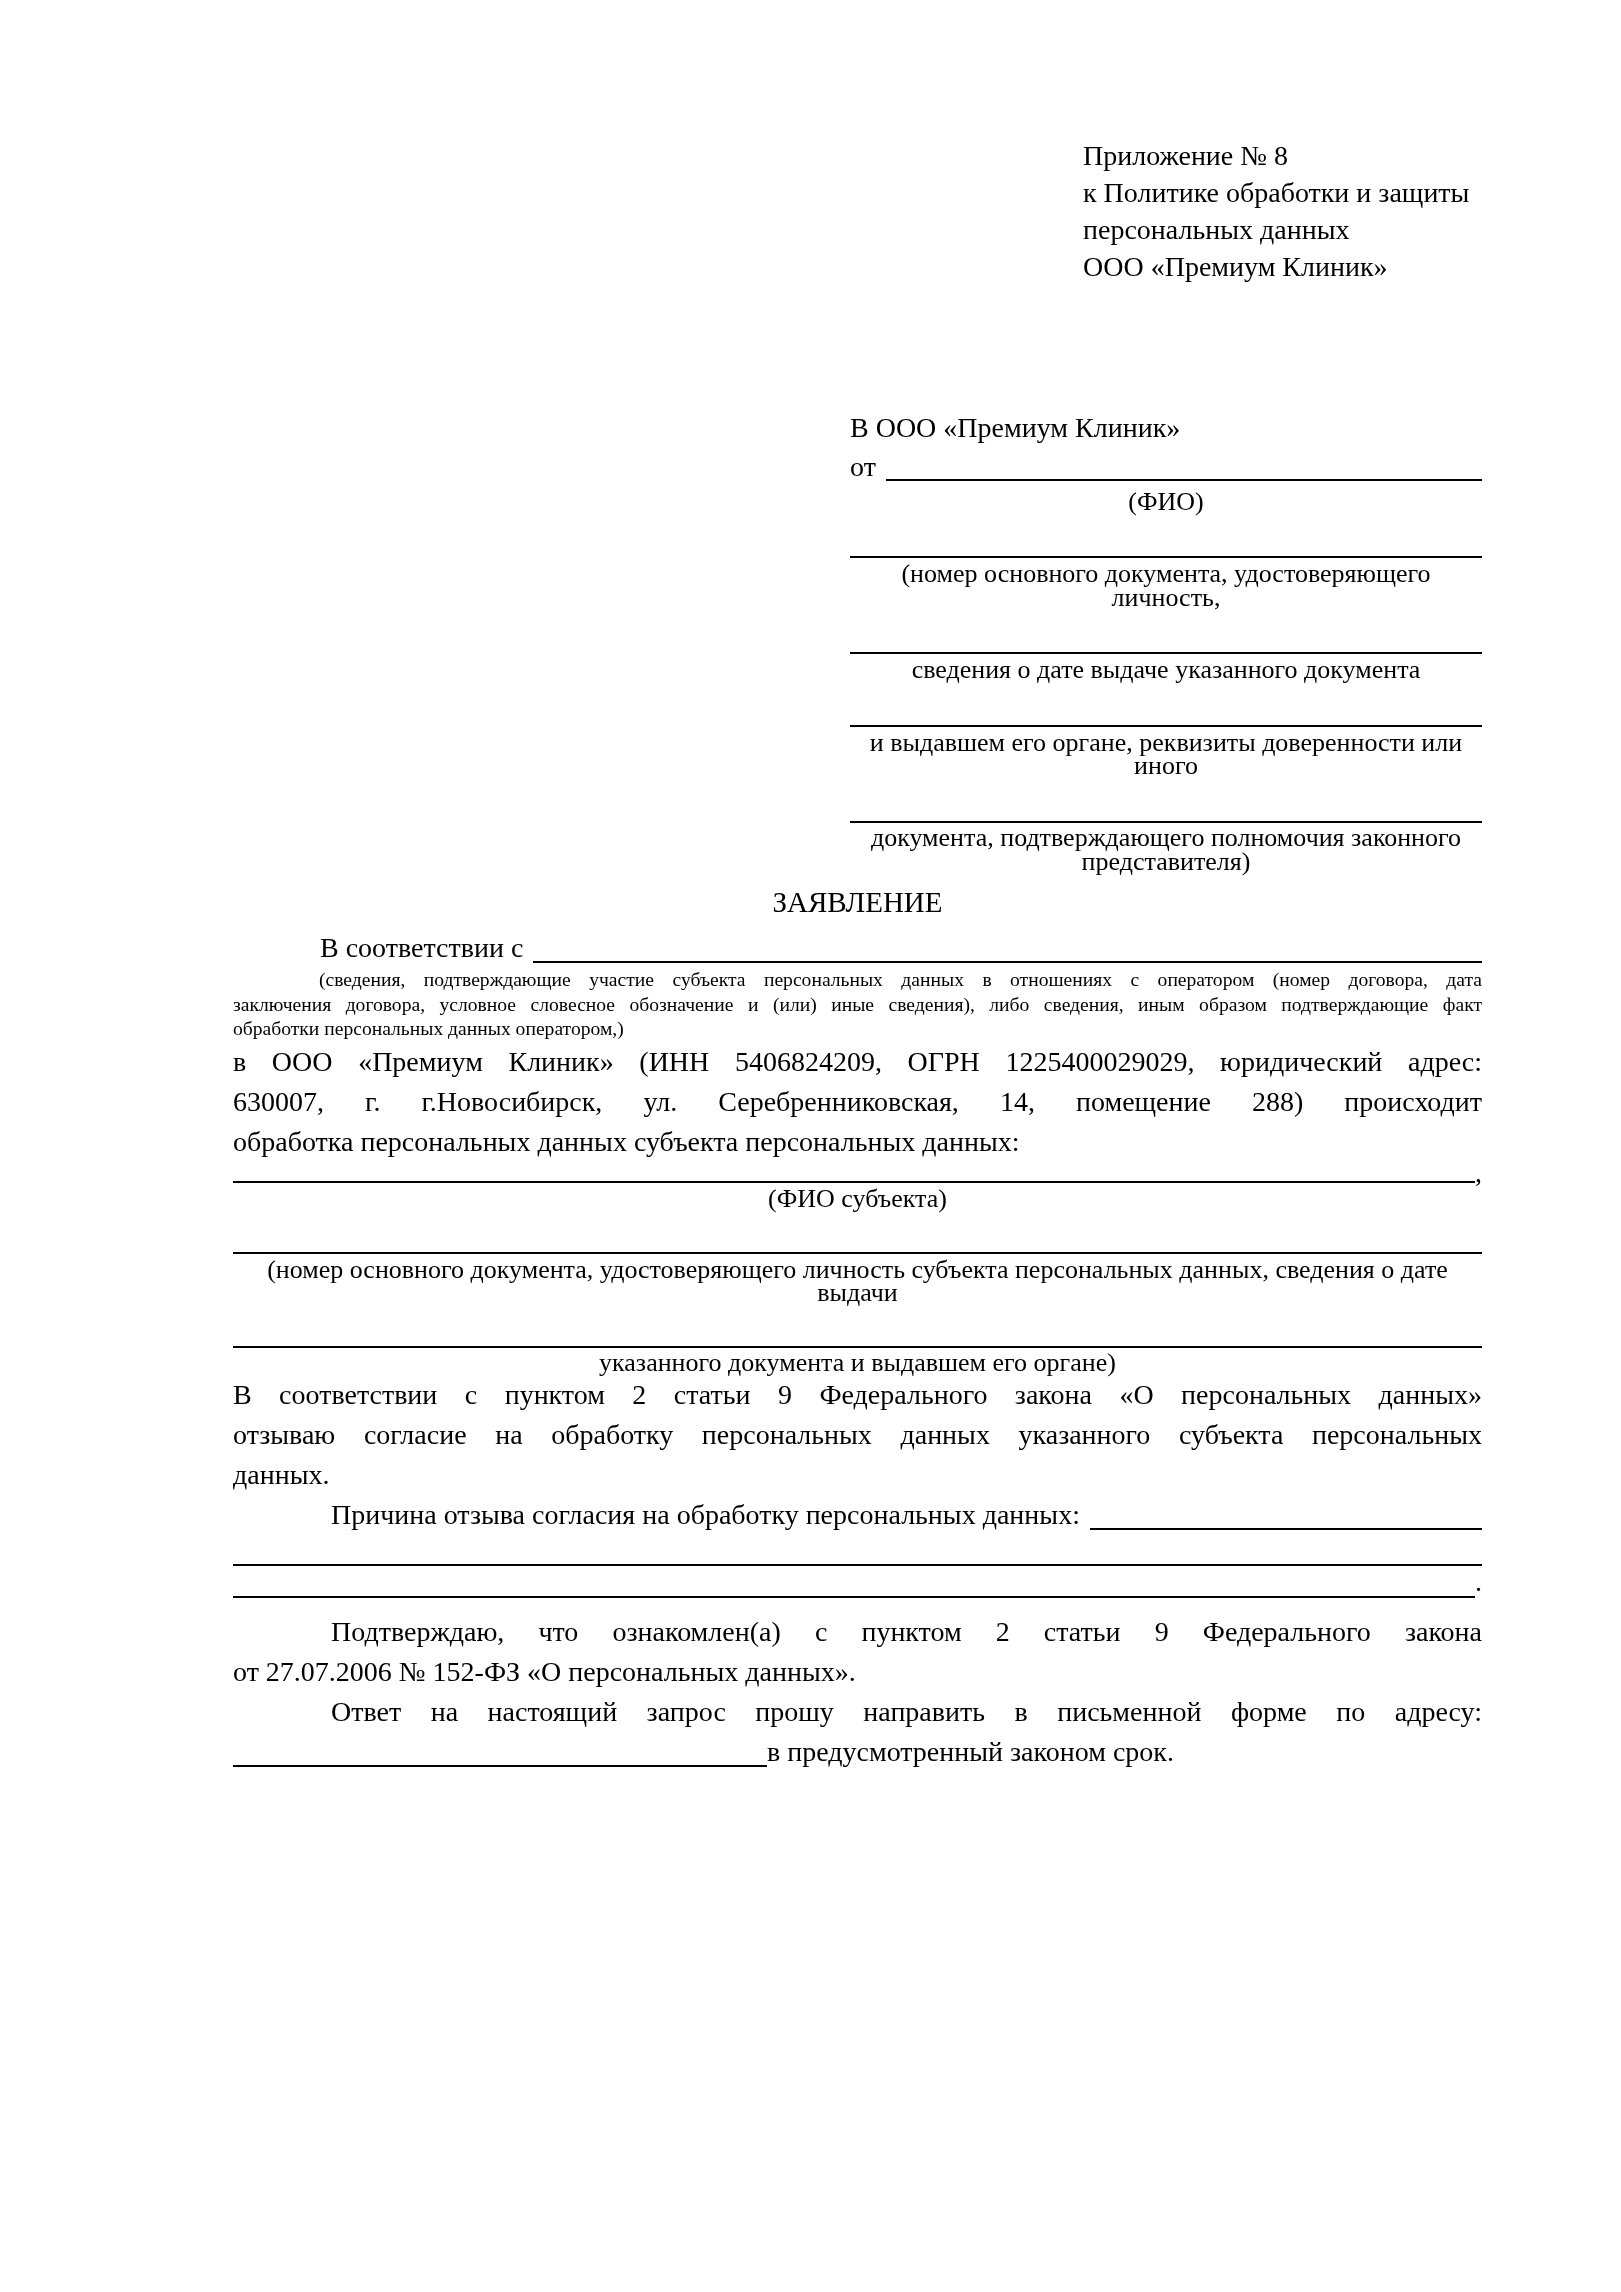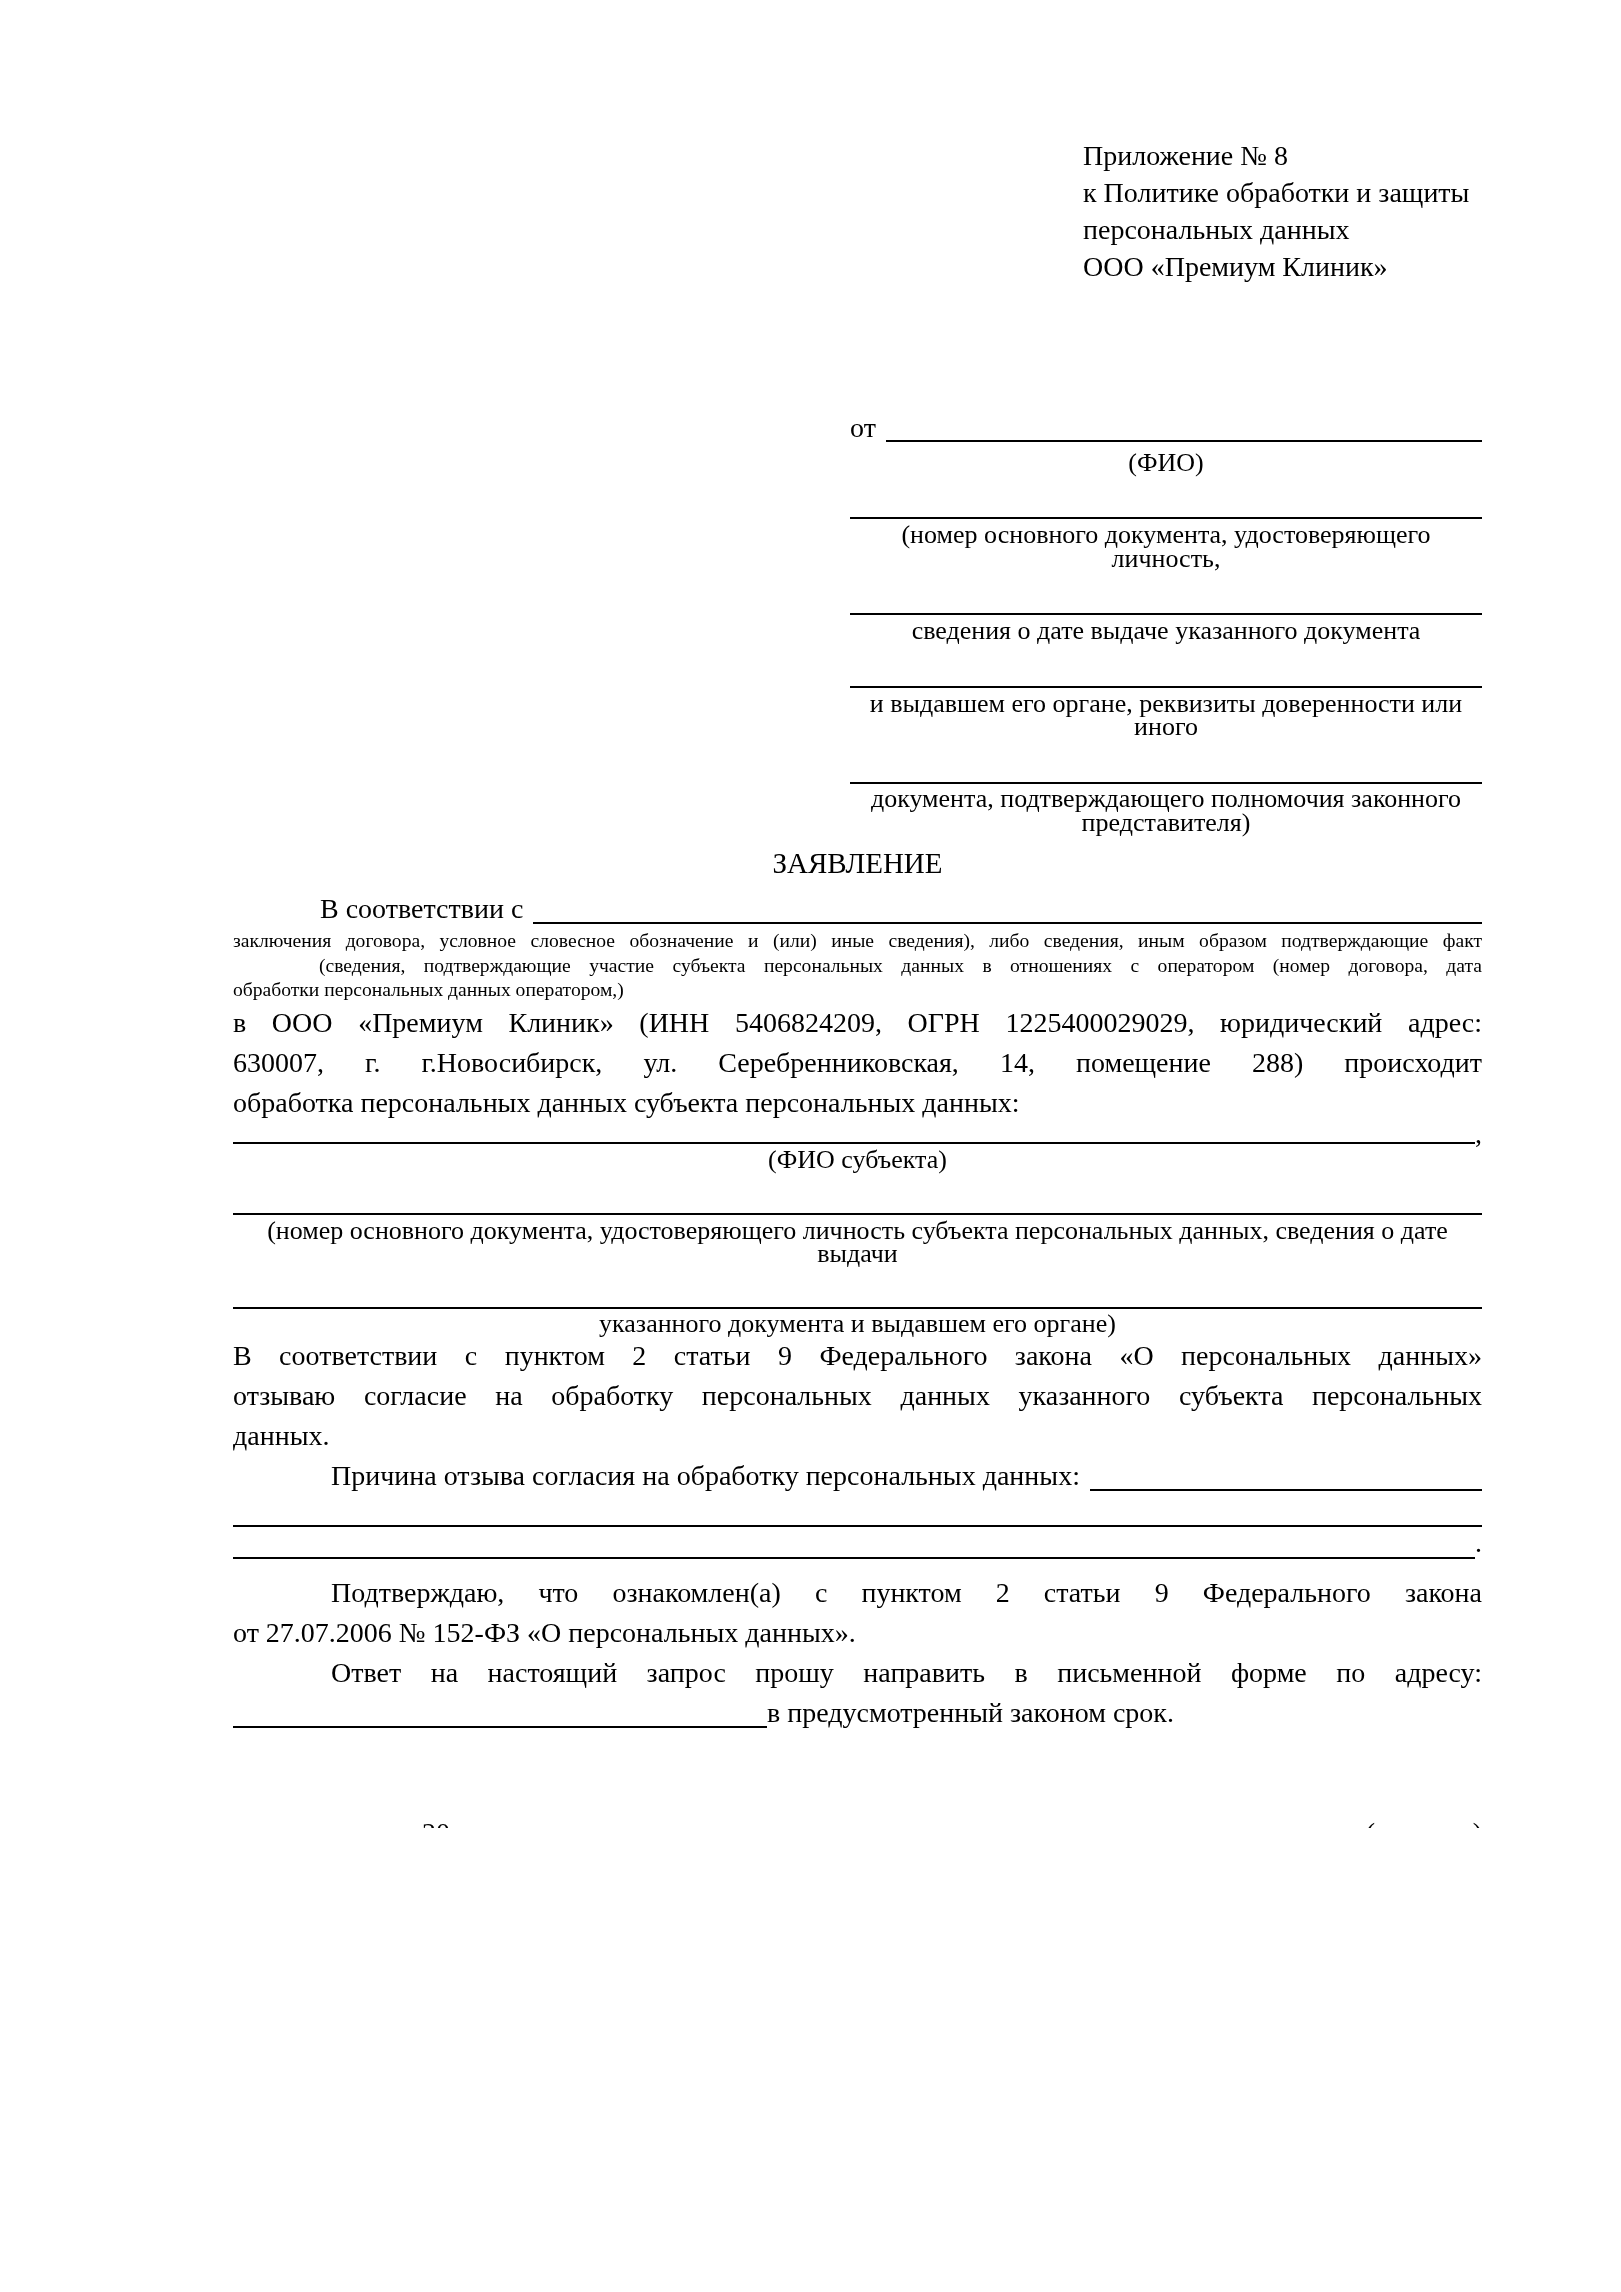--- a/index.html
+++ b/index.html
@@ -59,20 +59,21 @@
 
   <div class="appendix">
     <div>Приложение № 8</div>
     <div>к Политике обработки и защиты</div>
     <div>персональных данных</div>
     <div>ООО «Премиум Клиник»</div>
   </div>
 
 
   <div class="addr-block">
+    <div>В ООО «Премиум Клиник»</div>
     <div class="flex-row">
       <span class="lead-sp">от</span>
       <span class="wline"></span>
     </div>
     <div class="cap">(ФИО)</div>
 
     <div class="addr-blank"></div>
     <div class="cap">(номер основного документа, удостоверяющего личность,</div>
 
     <div class="addr-blank"></div>
@@ -86,22 +87,22 @@
   </div>
 
   <div class="statement-heading">ЗАЯВЛЕНИЕ</div>
 
   <div class="flex-row t29 accord-row">
     <span class="lead-sp accord-lead">В соответствии с</span>
     <span class="wline"></span>
   </div>
 
   <div>
+    <div class="note-line stretch note-indent">(сведения, подтверждающие участие субъекта персональных данных в отношениях с оператором (номер договора, дата</div>
     <div class="note-line stretch">заключения договора, условное словесное обозначение и (или) иные сведения), либо сведения, иным образом подтверждающие факт</div>
-    <div class="note-line stretch note-indent">(сведения, подтверждающие участие субъекта персональных данных в отношениях с оператором (номер договора, дата</div>
     <div class="note-line">обработки персональных данных оператором,)</div>
   </div>
 
   <div>
     <div class="t29 stretch">в ООО «Премиум Клиник» (ИНН 5406824209, ОГРН 1225400029029, юридический адрес:</div>
     <div class="t29 stretch">630007, г. г.Новосибирск, ул. Серебренниковская, 14, помещение 288) происходит</div>
     <div class="t29">обработка персональных данных субъекта персональных данных:</div>
   </div>
 
   <div class="flex-row fio-fill-row">

